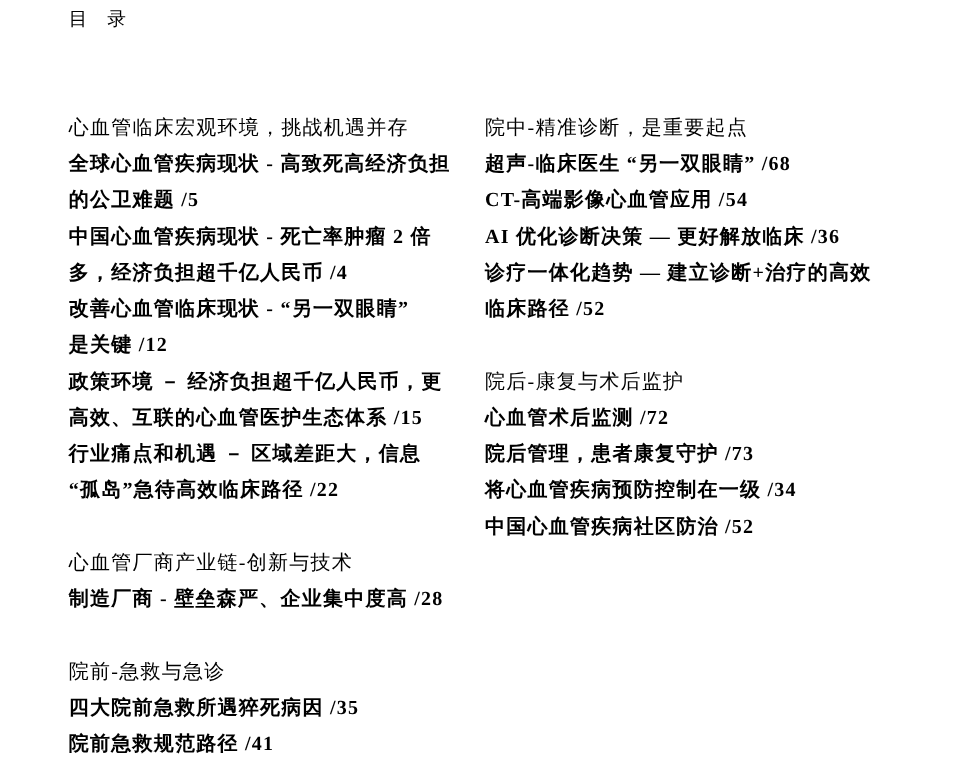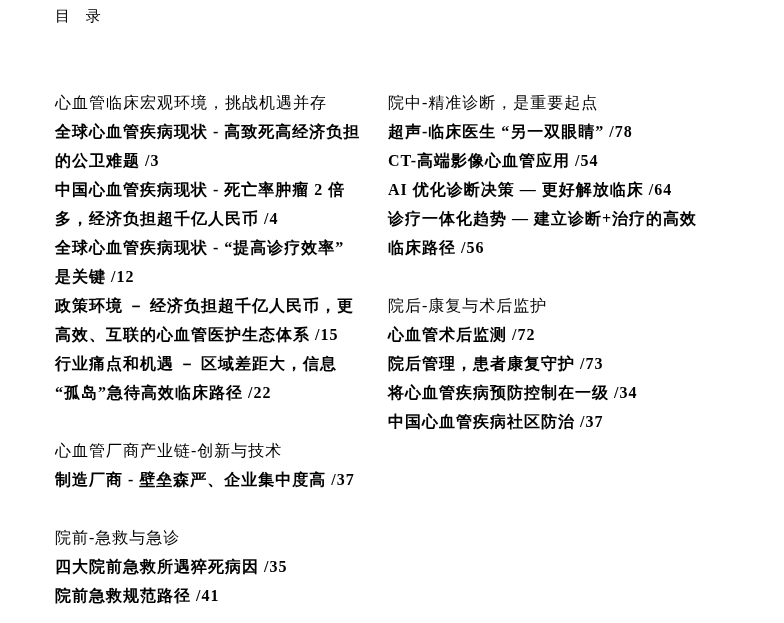--- a/index.html
+++ b/index.html
@@ -56,51 +56,51 @@
 </head>
 <body>
 
 <div class="page">
   <div class="page-title">目 录</div>
   <div class="columns">
     <div class="col col-left">
         <div class="toc-section">
           <div class="toc-heading">心血管临床宏观环境，挑战机遇并存</div>
           <div class="toc-line">全球心血管疾病现状 - 高致死高经济负担</div>
-          <div class="toc-line">的公卫难题 /3</div>
+          <div class="toc-line">的公卫难题 /5</div>
           <div class="toc-line">中国心血管疾病现状 - 死亡率肿瘤 2 倍</div>
           <div class="toc-line">多，经济负担超千亿人民币 /4</div>
-          <div class="toc-line">全球心血管疾病现状 - “提高诊疗效率”</div>
+          <div class="toc-line">改善心血管临床现状 - “另一双眼睛”</div>
           <div class="toc-line">是关键 /12</div>
           <div class="toc-line">政策环境 － 经济负担超千亿人民币，更</div>
           <div class="toc-line">高效、互联的心血管医护生态体系 /15</div>
           <div class="toc-line">行业痛点和机遇 － 区域差距大，信息</div>
           <div class="toc-line">“孤岛”急待高效临床路径 /22</div>
         </div>
         <div class="toc-section">
           <div class="toc-heading">心血管厂商产业链-创新与技术</div>
-          <div class="toc-line">制造厂商 - 壁垒森严、企业集中度高 /37</div>
+          <div class="toc-line">制造厂商 - 壁垒森严、企业集中度高 /28</div>
         </div>
         <div class="toc-section">
           <div class="toc-heading">院前-急救与急诊</div>
           <div class="toc-line">四大院前急救所遇猝死病因 /35</div>
           <div class="toc-line">院前急救规范路径 /41</div>
         </div>
       </div>
     <div class="col col-right">
         <div class="toc-section">
           <div class="toc-heading">院中-精准诊断，是重要起点</div>
-          <div class="toc-line">超声-临床医生 “另一双眼睛” /78</div>
+          <div class="toc-line">超声-临床医生 “另一双眼睛” /68</div>
           <div class="toc-line">CT-高端影像心血管应用 /54</div>
-          <div class="toc-line">AI 优化诊断决策 — 更好解放临床 /64</div>
+          <div class="toc-line">AI 优化诊断决策 — 更好解放临床 /36</div>
           <div class="toc-line">诊疗一体化趋势 — 建立诊断+治疗的高效</div>
-          <div class="toc-line">临床路径 /56</div>
+          <div class="toc-line">临床路径 /52</div>
         </div>
         <div class="toc-section">
           <div class="toc-heading">院后-康复与术后监护</div>
           <div class="toc-line">心血管术后监测 /72</div>
           <div class="toc-line">院后管理，患者康复守护 /73</div>
           <div class="toc-line">将心血管疾病预防控制在一级 /34</div>
-          <div class="toc-line">中国心血管疾病社区防治 /37</div>
+          <div class="toc-line">中国心血管疾病社区防治 /52</div>
         </div>
       </div>
   </div>
 </div>
 
 </body></html>

